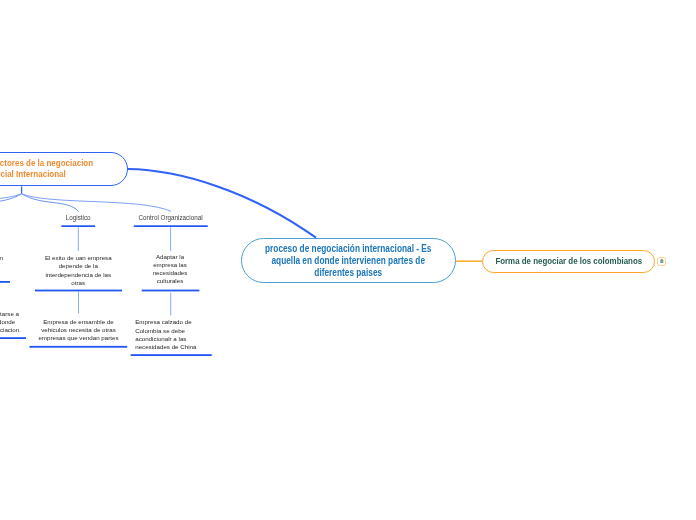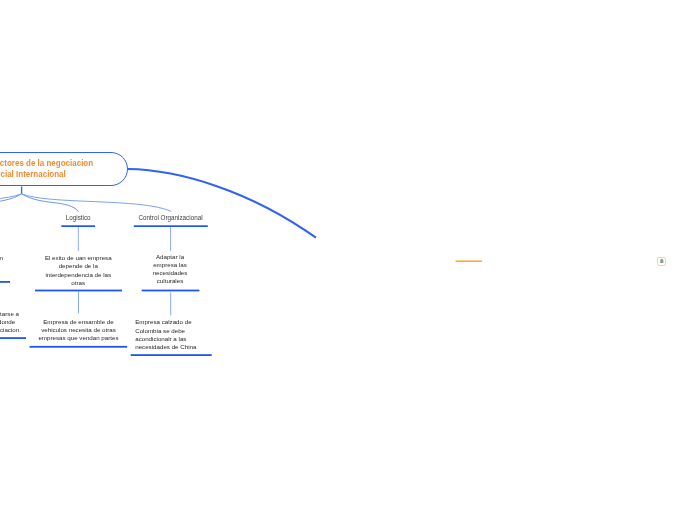--- a/index.html
+++ b/index.html
@@ -53,20 +53,26 @@
     <rect x="130.7" y="354.2" width="81" height="1.8" fill="#1f55f2"></rect>
     <rect x="-60" y="281" width="70" height="1.8" fill="#1f55f2"></rect>
     <rect x="-60" y="337.2" width="86" height="1.8" fill="#1f55f2"></rect>
 
     <path d="M455.5,261.2 L482,261.2" stroke="#ffa82b" stroke-width="1.5"></path>
   </svg>
 
   <div class="node" id="n-factores">
     <span>Principales factores de la negociacion<br>Comercial Internacional</span>
   </div>
+  <div class="node" id="n-central">
+    <span>proceso de negociación internacional - Es<br>aquella en donde intervienen partes de<br>diferentes paises</span>
+  </div>
+  <div class="node" id="n-forma">
+    <span>Forma de negociar de los colombianos</span>
+  </div>
 
   <div class="badge">
     <svg width="3.6" height="4.1" viewBox="0 0 36 41">
       <path d="M18 1 C27 1 34 8 34 17 L34 40 L2 40 L2 17 C2 8 9 1 18 1 Z" fill="#7fa09a"></path>
     </svg>
   </div>
 
   <div class="hdr" style="left:48.2px;top:213.6px;width:60px;">Logistico</div>
   <div class="hdr" style="left:138.5px;top:213.6px;width:60px;">Control Organizacional</div>
 

